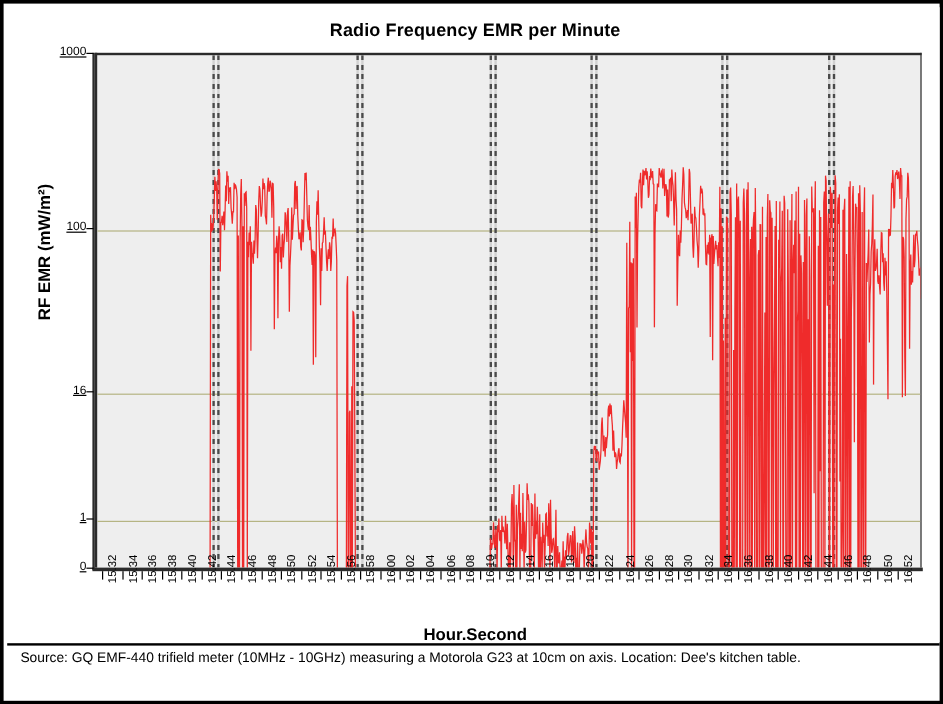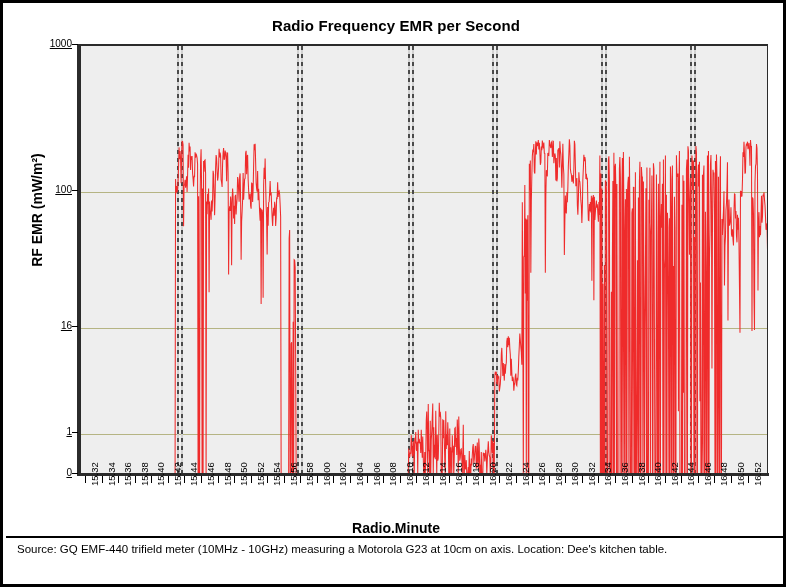--- a/index.html
+++ b/index.html
@@ -52,21 +52,21 @@
     font-size:11.5px;color:#000;line-height:15px;
   }
 </style>
 </head>
 <body>
 
 <div id="frame">
 
   <div id="chart-card">
 
-    <div id="chart-title">Radio Frequency EMR per Second</div>
+    <div id="chart-title">Radio Frequency EMR per Minute</div>
 
     <div id="plot">
       <div id="plot-inner">
           <div class="gridline" style="top: 145.5px;"></div>
           <div class="gridline" style="top: 281.5px;"></div>
           <div class="gridline" style="top: 387.5px;"></div>
           <div class="vline" style="left: 96px;"></div>
           <div class="vline" style="left: 100px;"></div>
           <div class="vline" style="left: 216px;"></div>
           <div class="vline" style="left: 220px;"></div>
@@ -179,20 +179,20 @@
         <div class="xticklabel" style="left: 679.25px; top: 480px;">16.44</div>
         <div class="xtickmark" style="left: 691.812px;"></div>
         <div class="xticklabel" style="left: 695.812px; top: 480px;">16.46</div>
         <div class="xtickmark" style="left: 708.375px;"></div>
         <div class="xticklabel" style="left: 712.375px; top: 480px;">16.48</div>
         <div class="xtickmark" style="left: 724.938px;"></div>
         <div class="xticklabel" style="left: 728.938px; top: 480px;">16.50</div>
         <div class="xtickmark" style="left: 741.5px;"></div>
         <div class="xticklabel" style="left: 745.5px; top: 480px;">16.52</div>
       </div>
-    <div id="xlabel">Radio.Minute</div>
+    <div id="xlabel">Hour.Second</div>
 
   </div>
 
   <div id="footnote-sep"></div>
   <div id="footnote">Source: GQ EMF-440 trifield meter (10MHz - 10GHz) measuring a Motorola G23 at 10cm on axis. Location: Dee's kitchen table.</div>
 
 </div>
 
 </body></html>

